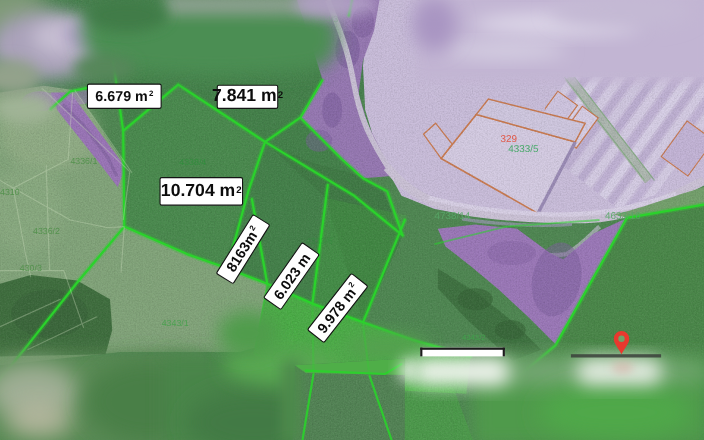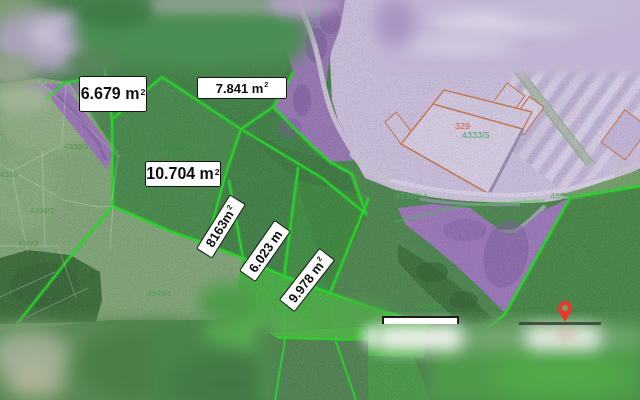--- a/index.html
+++ b/index.html
@@ -250,22 +250,22 @@
 <path d="M330,295 L336,342" opacity="0.3"></path>
 <path d="M285,340 L275,400"></path>
 <path d="M336,342 L356,400"></path>
 </g>
 <ellipse cx="371" cy="337" rx="9" ry="11" fill="#e8eee6" filter="url(#b6)" opacity="0.85"></ellipse>
 
 <path d="M565,322 C561.5,315.5 558,312.3 558,308 A7,7 0 1 1 572,308 C572,312.3 568.5,315.5 565,322 Z" fill="#e8392e"></path>
 <circle cx="565" cy="308" r="2.9" fill="#6fa368"></circle>
 </svg>
 
-<div class="lbl" style="left:79px;top:76px;width:68px;height:36px;font-size:16px">6.679 m<sup>2</sup></div>
-<div class="lbl" style="left:197px;top:77px;width:90px;height:22px;font-size:13px">7.841 m<sup>2</sup></div>
+<div class="lbl" style="left:79px;top:76px;width:68px;height:23px;font-size:13px">6.679 m<sup>2</sup></div>
+<div class="lbl" style="left:197px;top:77px;width:56px;height:22px;font-size:16px">7.841 m<sup>2</sup></div>
 <div class="lbl" style="left:145px;top:161px;width:76px;height:26px;font-size:16px">10.704 m<sup>2</sup></div>
 <div class="lbl" style="left:188.5px;top:216.5px;width:64px;height:19px;font-size:13px;transform:rotate(-58deg)">8163m<sup>2</sup></div>
 <div class="lbl" style="left:234.3px;top:240.5px;width:62px;height:20px;font-size:13px;transform:rotate(-55deg)">6.023 m</div>
 <div class="lbl" style="left:274.3px;top:270px;width:66px;height:20px;font-size:13px;transform:rotate(-52deg)">9.978 m<sup>2</sup></div>
 
 <div style="position:absolute;left:382px;top:316px;width:77px;height:8px;background:#fff;border:2px solid #1c1c1c;border-bottom:none;box-sizing:border-box"></div>
 <div style="position:absolute;left:519px;top:322px;width:82px;height:2.5px;background:#3a3f3a;opacity:0.85"></div>
 </div>
 
 </body></html>

